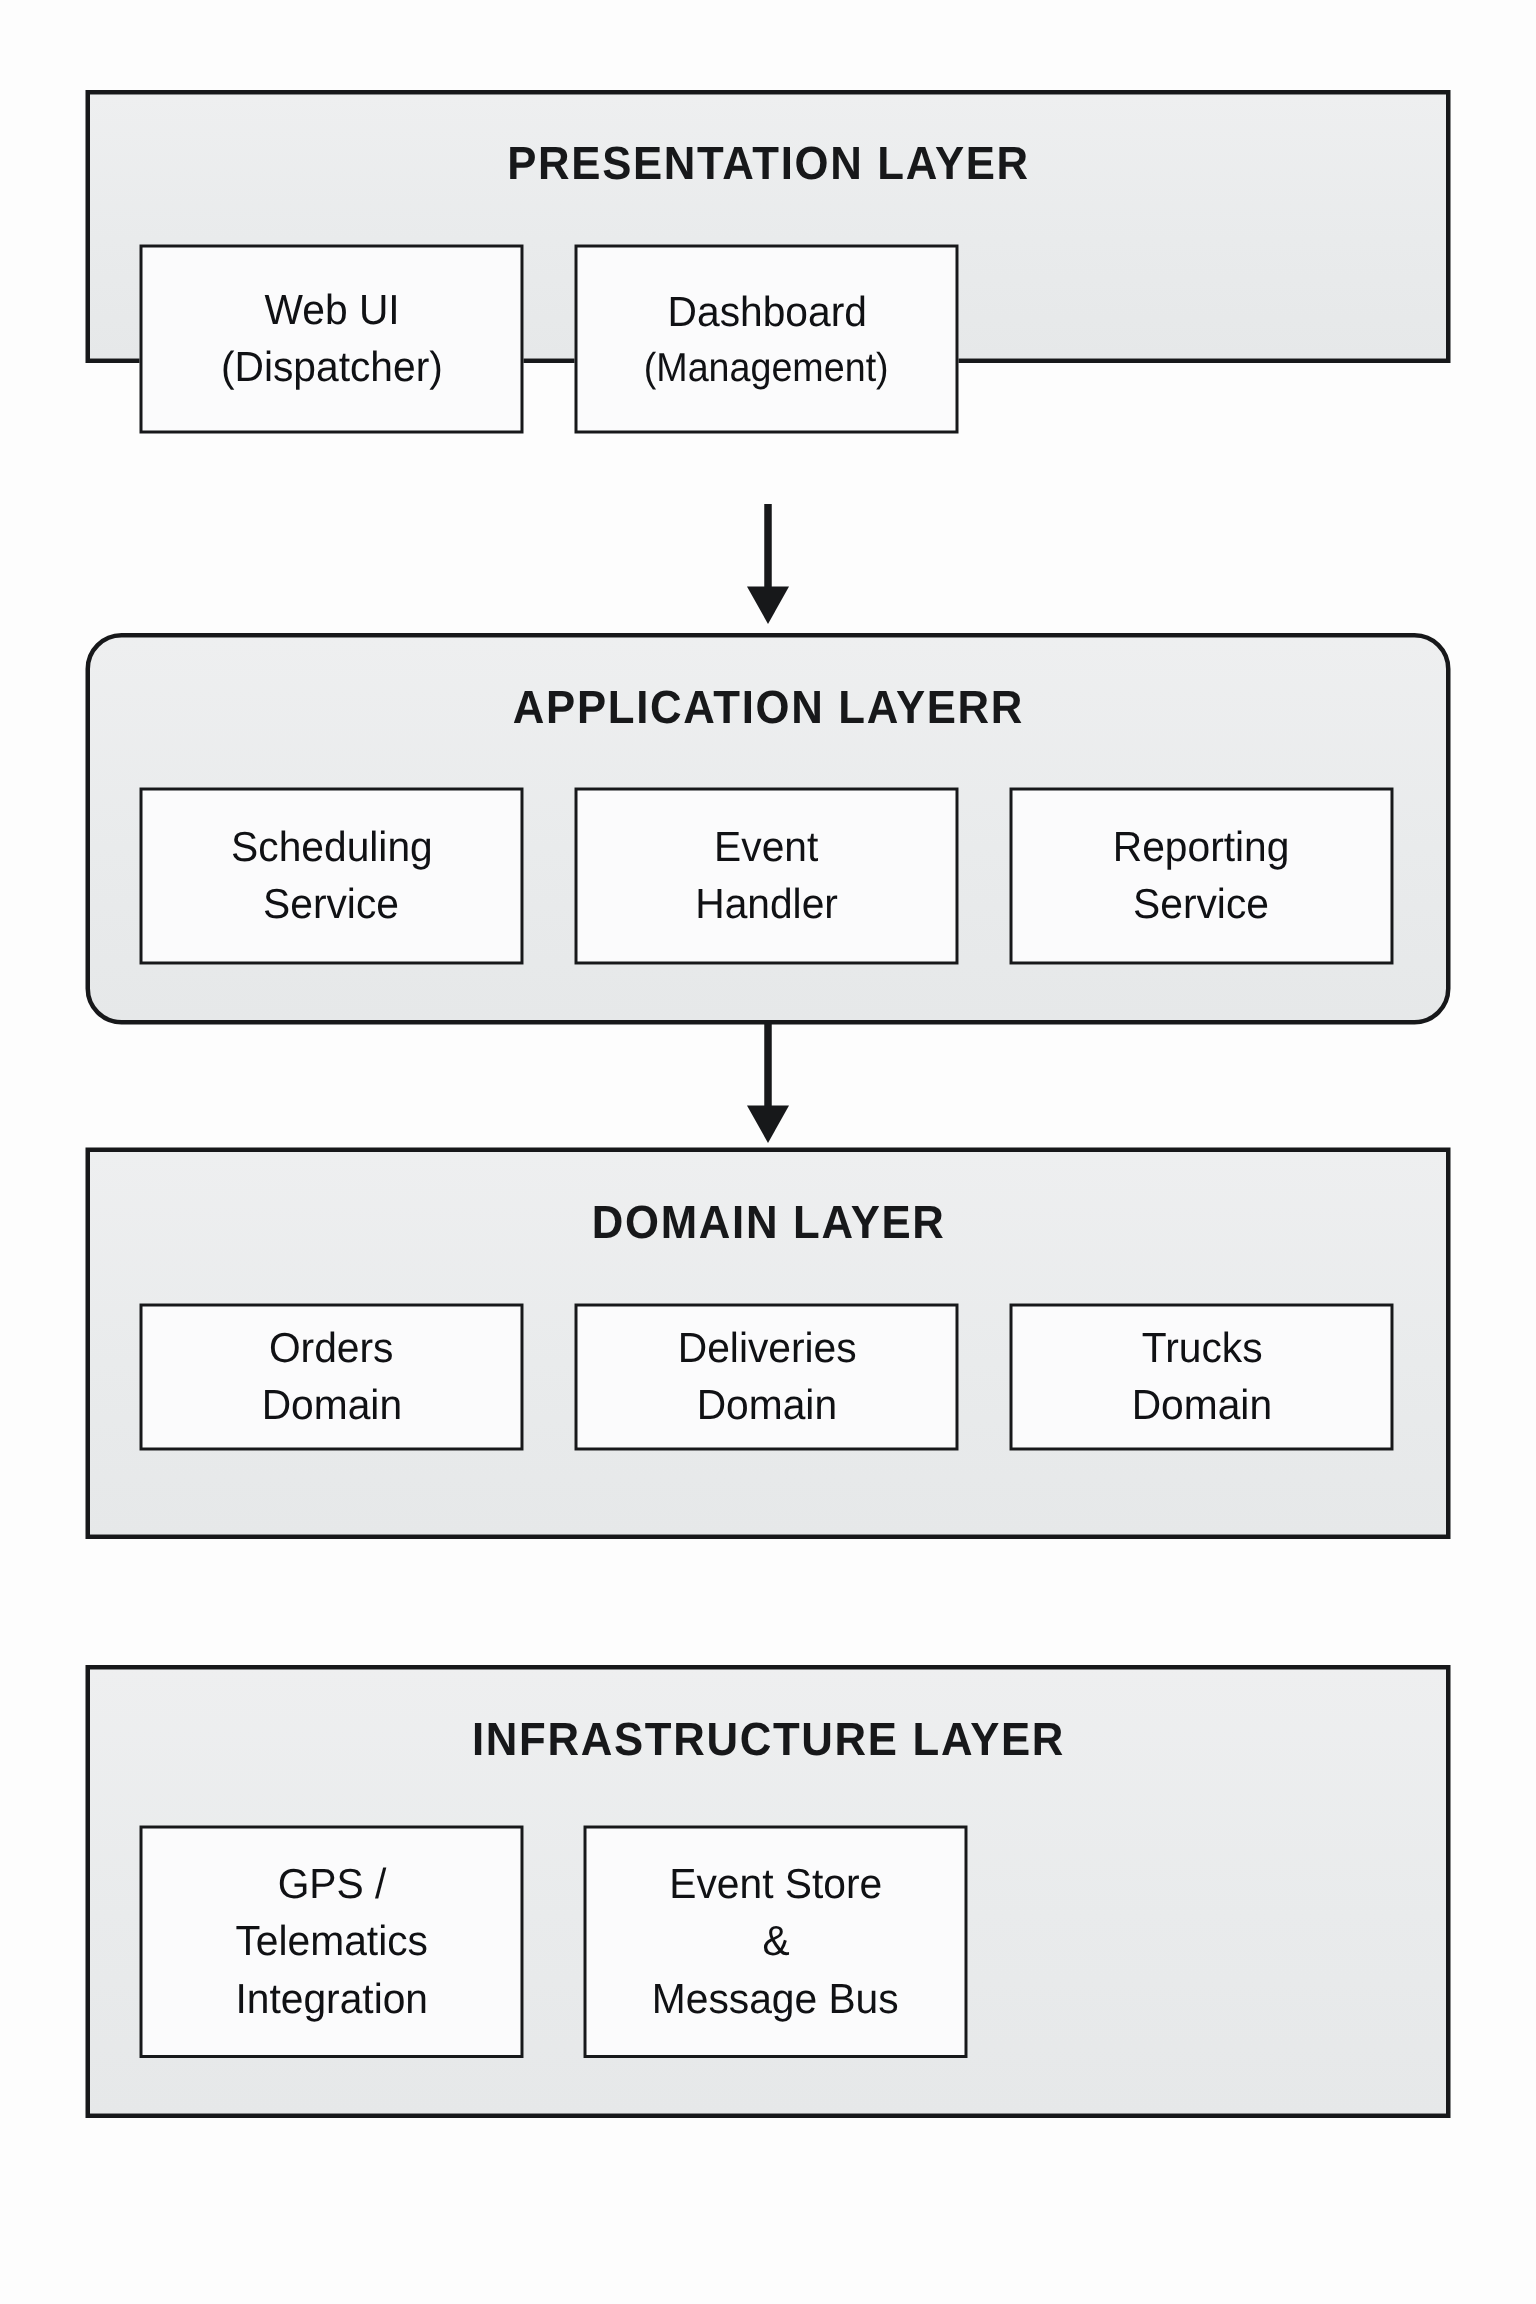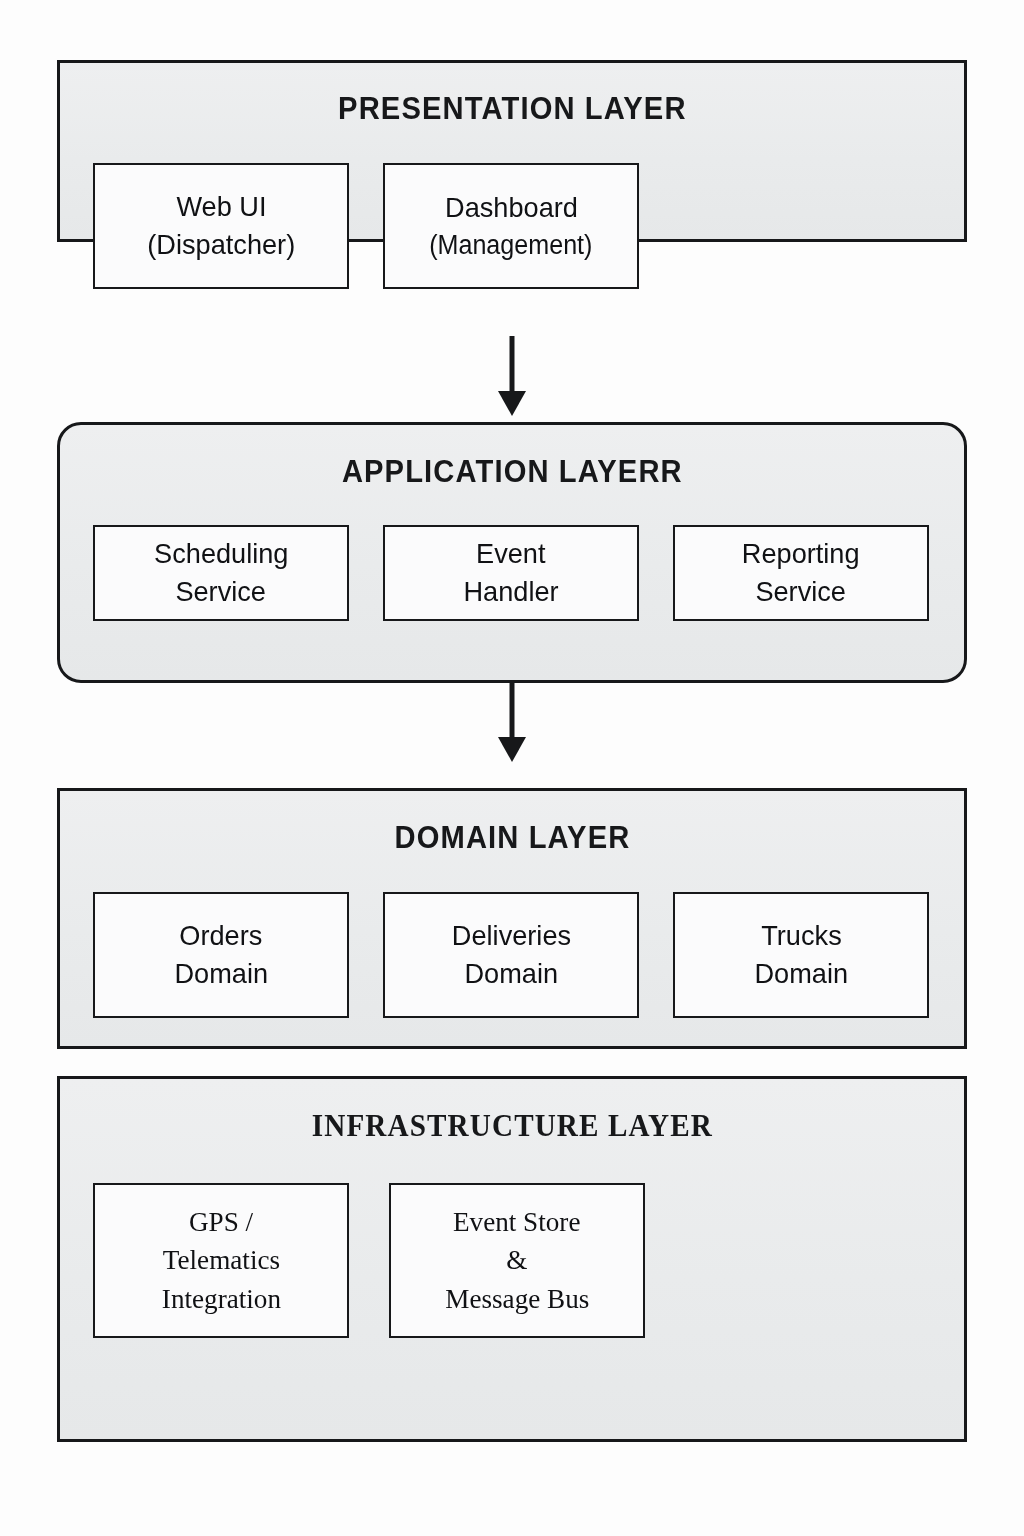--- a/index.html
+++ b/index.html
@@ -85,36 +85,36 @@
     width: 1024px;
     display: flex;
     justify-content: center;
     pointer-events: none;
   }
   .arrow svg { display: block; }
 
   
   #layer-presentation { top: 60px;   height: 182px; }
   #layer-application  { top: 422px;  height: 261px; border-radius: 24px; }
-  #layer-domain       { top: 765px;  height: 261px; margin-top: 23px; }
-  #layer-infrastructure { top: 1076px; height: 366px; font-family: Liberation Serif, serif; }
+  #layer-domain       { top: 765px;  height: 261px; }
+  #layer-infrastructure { top: 1110px; height: 302px; }
 
   #layer-presentation .layer-title   { margin-top: 30px; }
   #layer-application  .layer-title   { margin-top: 31px; }
   #layer-domain       .layer-title   { margin-top: 31px; }
   #layer-infrastructure .layer-title { margin-top: 31px; }
 
   #layer-presentation .box-row   { top: 100px; justify-content: space-between; }
   #layer-application  .box-row   { top: 100px; }
   #layer-domain       .box-row   { top: 101px; }
   #layer-infrastructure .box-row { top: 104px; gap: 40px; }
 
   #layer-presentation .box   { height: 126px; }
-  #layer-application  .box   { height: 96px; align-items: center; }
-  #layer-domain       .box   { height: 126px; }
+  #layer-application  .box   { height: 118px; align-items: center; }
+  #layer-domain       .box   { height: 98px; }
   #layer-infrastructure .box { height: 155px; }
 
   #arrow-1 { top: 336px; }
   #arrow-2 { top: 682px; }
 </style>
 </head>
 <body>
 
 <div id="diagram">
 

